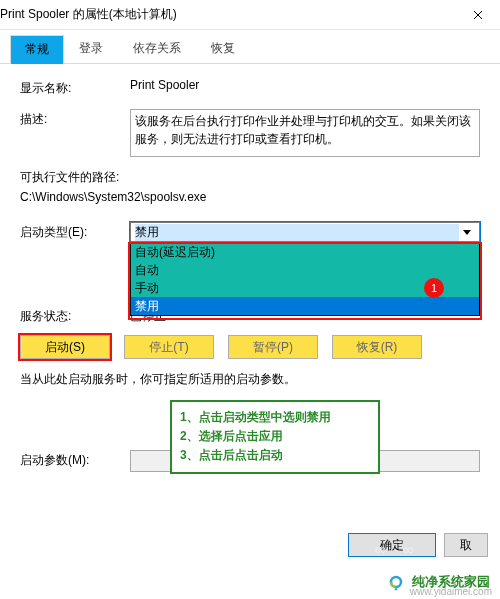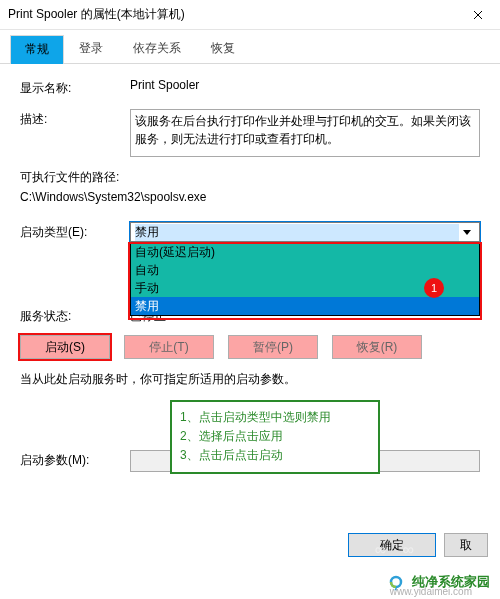--- a/index.html
+++ b/index.html
@@ -1,19 +1,19 @@
 <!DOCTYPE html>
 <html><head>
 <meta charset="utf-8">
 <style>
 * { box-sizing: border-box; margin: 0; padding: 0; }
 html, body { width: 500px; height: 599px; overflow: hidden; }
 body { font-family: "Microsoft YaHei", "Segoe UI", Tahoma, sans-serif; font-size: 12px; background: #fff; color: #000; }
 
-.titlebar { height: 30px; border-bottom: 1px solid #e5e5e5; display: flex; align-items: center; padding-left: 8px; }
+.titlebar { height: 30px; border-bottom: 1px solid #e5e5e5; display: flex; align-items: center; padding-left: 0; }
 .titlebar .title { flex: 1; font-size: 12px; color: #000; }
 .titlebar .close { width: 44px; height: 30px; display: flex; align-items: center; justify-content: center; }
 .titlebar .close svg { width: 10px; height: 10px; display: block; }
 
 .tabs { display: flex; padding: 4px 10px 0 10px; border-bottom: 1px solid #d9d9d9; position: relative; }
 .tab { padding: 5px 14px 6px; font-size: 12px; color: #000; border: 1px solid transparent; border-bottom: none; cursor: pointer; position: relative; }
 .tab.active { border-color: #d9d9d9; background: #0ea5e9; top: 1px; }
 .tab:not(.active) { color: #444; }
 
 .content { padding: 14px 20px 10px 20px; position: relative; }
@@ -37,41 +37,41 @@
 .dropdown { position: absolute; left: 0; right: 0; top: 20px; border: 1px solid #000; background: #14b8a6; z-index: 10; }
 .dropdown-item { height: 18px; line-height: 18px; padding: 0 4px; }
 .dropdown-item.hl { background: #0078d7; color: #fff; }
 .dropdown-annot { border: 2px solid #e11; position: absolute; left: -2px; right: -2px; top: 20px; height: 78px; pointer-events: none; z-index: 11; }
 .annot-badge { position: absolute; right: 36px; top: 56px; width: 20px; height: 20px; border-radius: 50%; background: #e11; color: #fff; display: flex; align-items: center; justify-content: center; font-size: 11px; z-index: 12; }
 
 .status-row { display: flex; margin-top: 66px; margin-bottom: 10px; }
 .status-row .label { padding-top: 0; }
 
 .btns-row { display: flex; gap: 14px; margin-bottom: 12px; position: relative; }
-.action-btn { width: 90px; height: 24px; border: 1px solid #adadad; background: #fca5a5; color: #666; display: flex; align-items: center; justify-content: center; font-size: 12px; cursor: pointer; }
+.action-btn { width: 90px; height: 24px; border: 1px solid #adadad; background: #fde047; color: #666; display: flex; align-items: center; justify-content: center; font-size: 12px; cursor: pointer; }
 .action-btn:first-child { color: #000; }
 .start-annot { position: absolute; left: -2px; top: -2px; width: 94px; height: 28px; border: 2px solid #e11; pointer-events: none; }
 
 .note { margin-bottom: 10px; }
 
 .green-box { position: absolute; left: 170px; top: 400px; width: 210px; border: 2px solid #2a8a2a; padding: 6px 8px; background: #fff; z-index: 5; }
-.green-box p { color: #2a8a2a; line-height: 1.6; font-size: 12px; }
+.green-box p { color: #2a8a2a; line-height: 1.6; font-size: 12px; font-weight: bold; }
 
 .param-row { display: flex; margin-top: 62px; }
 .param-input { flex: 1; height: 22px; border: 1px solid #a9a9a9; background: #f0f0f0; padding: 0 4px; }
 
 .footer { position: absolute; right: 12px; bottom: 42px; display: flex; gap: 8px; }
 .ok-btn { width: 88px; height: 24px; border: 1px solid #0078d7; background: #e1e1e1; display: flex; align-items: center; justify-content: center; cursor: pointer; }
 .cancel-btn { width: 44px; height: 24px; border: 1px solid #adadad; background: #e1e1e1; display: flex; align-items: center; justify-content: center; cursor: pointer; }
 
 .brand { position: absolute; left: 12px; right: 0; bottom: 0; height: 34px; display: flex; align-items: center; justify-content: flex-end; padding-right: 10px; background: #fff; }
 .brand-logo { width: 20px; height: 20px; margin-right: 6px; }
 .brand-logo svg { display: block; }
 .brand-text { color: #2a8a2a; font-size: 13px; font-weight: bold; }
-.brand-url { position: absolute; right: 28px; bottom: 2px; color: #b0b0b0; font-size: 10px; }
+.brand-url { position: absolute; right: 8px; bottom: 2px; color: #b0b0b0; font-size: 10px; }
 .brand-wm { position: absolute; right: 80px; bottom: 40px; color: #eee; font-size: 16px; letter-spacing: 6px; pointer-events: none; }
 </style>
 </head>
 <body>
 
 <div class="titlebar">
   <span class="title">Print Spooler 的属性(本地计算机)</span>
   <div class="close">
     <svg viewBox="0 0 10 10">
         <path d="M1 1 L9 9 M9 1 L1 9" stroke="#000" stroke-width="1"></path>

